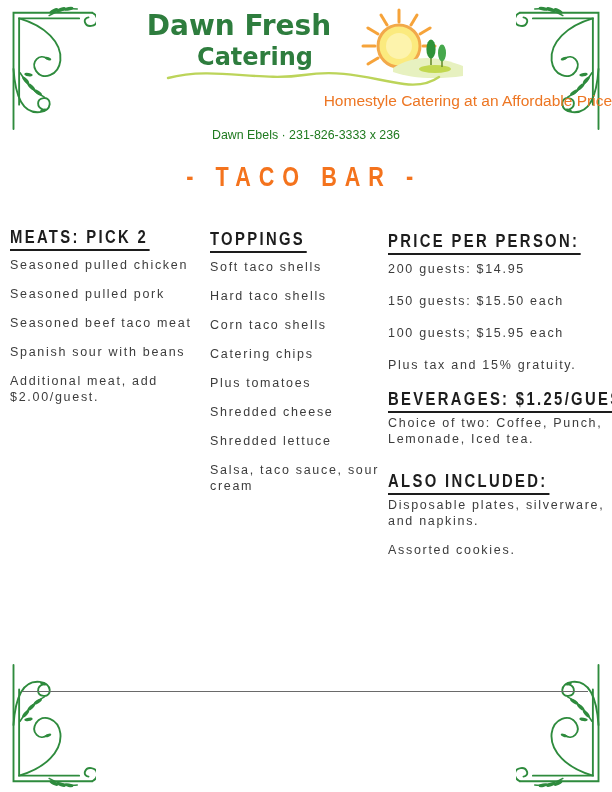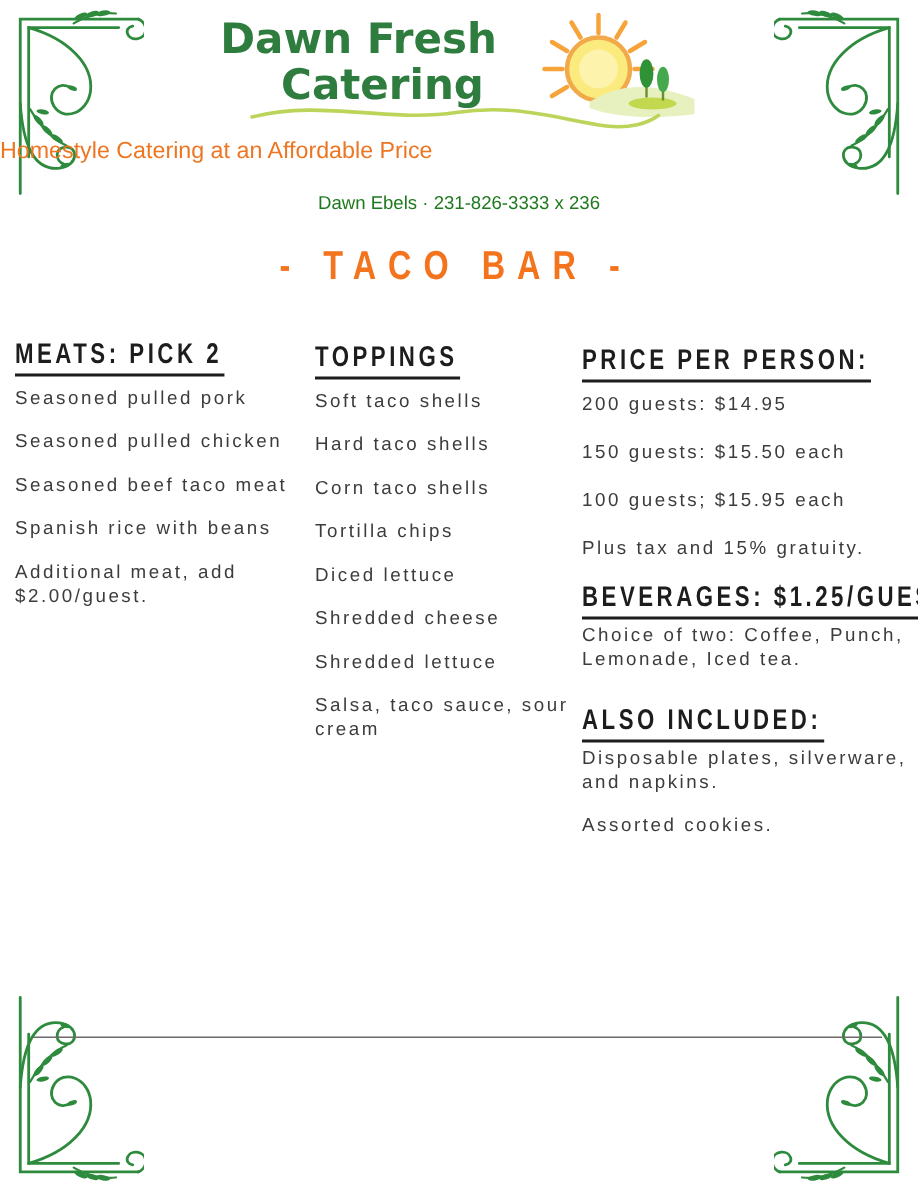--- a/index.html
+++ b/index.html
@@ -10,23 +10,23 @@
   
   .flourish{position:absolute;width:90px;height:126px;}
   .fl-tl{top:6px;left:6px;}
   .fl-tr{top:6px;right:6px;transform:scaleX(-1);}
   .fl-bl{bottom:4px;left:6px;transform:scaleY(-1);}
   .fl-br{bottom:4px;right:6px;transform:scale(-1,-1);}
   
   .logo-row{position:absolute;top:8px;left:0;right:0;display:flex;justify-content:center;align-items:flex-start;gap:16px;}
   .logo-text{font-family:"DejaVu Sans",sans-serif;font-weight:700;color:#2e7d3e;text-align:center;margin-top:2px;}
   .brand-line1{font-size:28px;line-height:32px;}
-  .brand-line2{font-size:28px;line-height:30px;transform:translateX(16px);}
+  .brand-line2{font-size:24px;line-height:30px;transform:translateX(16px);}
   .logo-wave{position:absolute;left:166px;top:60px;}
-  .tagline{position:absolute;top:92px;left:0;right:0;text-align:left;color:#ed7623;font-size:15.5px;line-height:18px;}
+  .tagline{position:absolute;top:92px;left:0;right:0;text-align:right;color:#ed7623;font-size:15.5px;line-height:18px;}
   .services{position:absolute;top:112px;left:0;right:0;text-align:center;color:#1f7a1f;font-size:12.4px;line-height:15px;}
   .contact{position:absolute;top:128px;left:0;right:0;text-align:center;color:#1f7a1f;font-size:12.4px;line-height:15px;}
   
   .menu-title{position:absolute;top:161px;left:0;right:4px;text-align:center;}
   .menu-title span{display:inline-block;transform:scaleX(0.8);transform-origin:center;
     color:#f4731d;font-weight:700;font-size:27px;letter-spacing:10px;white-space:nowrap;line-height:32px;}
   
   .col{position:absolute;}
   .col1{left:10px;top:227px;width:196px;}
   .col2{left:210px;top:229px;width:178px;}
@@ -172,34 +172,34 @@
 
   <div class="tagline">Homestyle Catering at an Affordable Price</div>
   <div class="contact">Dawn Ebels · 231-826-3333 x 236</div>
 
   <div class="menu-title">
     <span>- TACO BAR -</span>
   </div>
 
   <section class="col col1">
     <h2 class="sec-h">MEATS: PICK 2</h2>
+    <p class="item">Seasoned pulled chicken</p>
     <p class="item">Seasoned pulled pork</p>
-    <p class="item">Seasoned pulled chicken</p>
     <p class="item">Seasoned beef taco meat</p>
-    <p class="item">Spanish rice with beans</p>
+    <p class="item">Spanish sour with beans</p>
     <p class="item">Additional meat, add $2.00/guest.</p>
   </section>
 
   <section class="col col2">
     <h2 class="sec-h">TOPPINGS</h2>
     <p class="item">Soft taco shells</p>
     <p class="item">Hard taco shells</p>
     <p class="item">Corn taco shells</p>
-    <p class="item">Tortilla chips</p>
-    <p class="item">Diced lettuce</p>
+    <p class="item">Catering chips</p>
+    <p class="item">Plus tomatoes</p>
     <p class="item">Shredded cheese</p>
     <p class="item">Shredded lettuce</p>
     <p class="item">Salsa, taco sauce, sour cream</p>
   </section>
 
   <section class="col col3">
     <h2 class="sec-h">PRICE PER PERSON:</h2>
     <div class="price-list">
       <p class="item">200 guests: $14.95</p>
       <p class="item">150 guests: $15.50 each</p>

